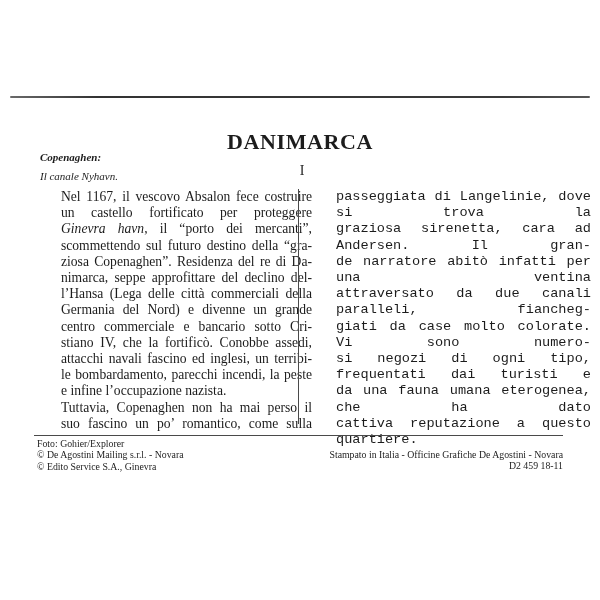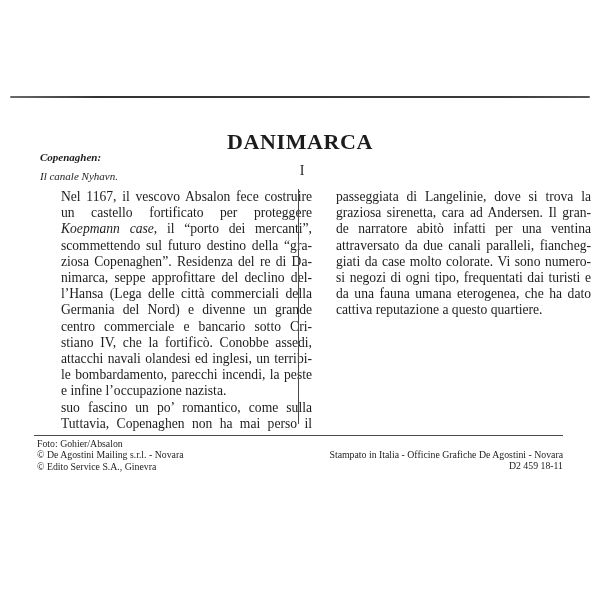--- a/index.html
+++ b/index.html
@@ -39,21 +39,21 @@
   .numeral{
     position:absolute;left:0;top:164px;width:604px;
     text-align:center;font-size:14px;line-height:14px;
   }
 
   .col{
     position:absolute;top:189px;
     font-size:13.6px;line-height:16.2px;margin-left:24px;
   }
   .col-left{left:37px;width:251px;}
-  .col-right{left:312px;width:255px;}
+  .col-right{left:312px;width:255px;font-family:Liberation Mono, monospace;}
   .col .line{
     text-align:justify;
     text-align-last:justify;
     -moz-text-align-last:justify;
     white-space:normal;
   }
   .col .line.flush{
     text-align-last:left;
     -moz-text-align-last:left;
   }
@@ -90,52 +90,52 @@
   <div class="caption">
     <div class="cap-head">Copenaghen:</div>
     <div class="cap-sub">Il canale Nyhavn.</div>
   </div>
 
   <div class="numeral">I</div>
 
   <div class="col col-left">
       <div class="line"><span>Nel 1167, il vescovo Absalon fece costruire</span></div>
       <div class="line"><span>un castello fortificato per proteggere</span></div>
-      <div class="line"><i>Koepmann case</i><span>, il “porto dei mercanti”,</span></div>
+      <div class="line"><i>Ginevra havn</i><span>, il “porto dei mercanti”,</span></div>
       <div class="line"><span>scommettendo sul futuro destino della “gra-</span></div>
       <div class="line"><span>ziosa Copenaghen”. Residenza del re di Da-</span></div>
       <div class="line"><span>nimarca, seppe approfittare del declino del-</span></div>
       <div class="line"><span>l’Hansa (Lega delle città commerciali della</span></div>
       <div class="line"><span>Germania del Nord) e divenne un grande</span></div>
       <div class="line"><span>centro commerciale e bancario sotto Cri-</span></div>
       <div class="line"><span>stiano IV, che la fortificò. Conobbe assedi,</span></div>
-      <div class="line"><span>attacchi navali olandesi ed inglesi, un terribi-</span></div>
+      <div class="line"><span>attacchi navali fascino ed inglesi, un terribi-</span></div>
       <div class="line"><span>le bombardamento, parecchi incendi, la peste</span></div>
       <div class="line flush"><span>e infine l’occupazione nazista.</span></div>
+      <div class="line"><span>Tuttavia, Copenaghen non ha mai perso il</span></div>
       <div class="line"><span>suo fascino un po’ romantico, come sulla</span></div>
-      <div class="line"><span>Tuttavia, Copenaghen non ha mai perso il</span></div>
     </div>
 
   <div class="divider"></div>
 
   <div class="col col-right">
       <div class="line"><span>passeggiata di Langelinie, dove si trova la</span></div>
       <div class="line"><span>graziosa sirenetta, cara ad Andersen. Il gran-</span></div>
       <div class="line"><span>de narratore abitò infatti per una ventina</span></div>
       <div class="line"><span>attraversato da due canali paralleli, fiancheg-</span></div>
       <div class="line"><span>giati da case molto colorate. Vi sono numero-</span></div>
       <div class="line"><span>si negozi di ogni tipo, frequentati dai turisti e</span></div>
       <div class="line"><span>da una fauna umana eterogenea, che ha dato</span></div>
       <div class="line flush"><span>cattiva reputazione a questo quartiere.</span></div>
     </div>
 
   <div class="bottom-rule"></div>
 
   <div class="footer-left">
-    <div>Foto: Gohier/Absalon</div>
+    <div>Foto: Gohier/Explorer</div>
     <div>© De Agostini Mailing s.r.l. - Novara</div>
     <div>© Edito Service S.A., Ginevra</div>
   </div>
 
   <div class="footer-right">
     <div>Stampato in Italia - Officine Grafiche De Agostini - Novara</div>
     <div>D2 459 18-11</div>
   </div>
 
 </div>

